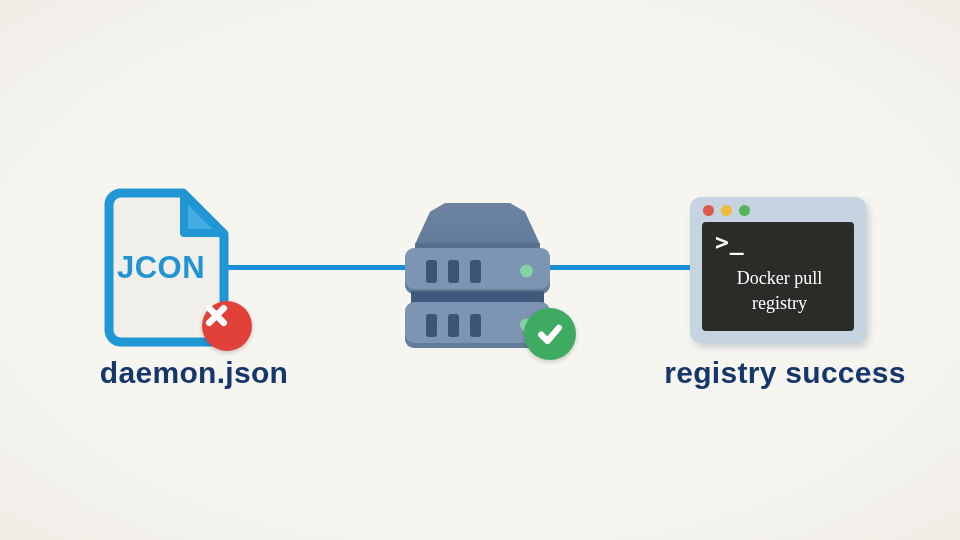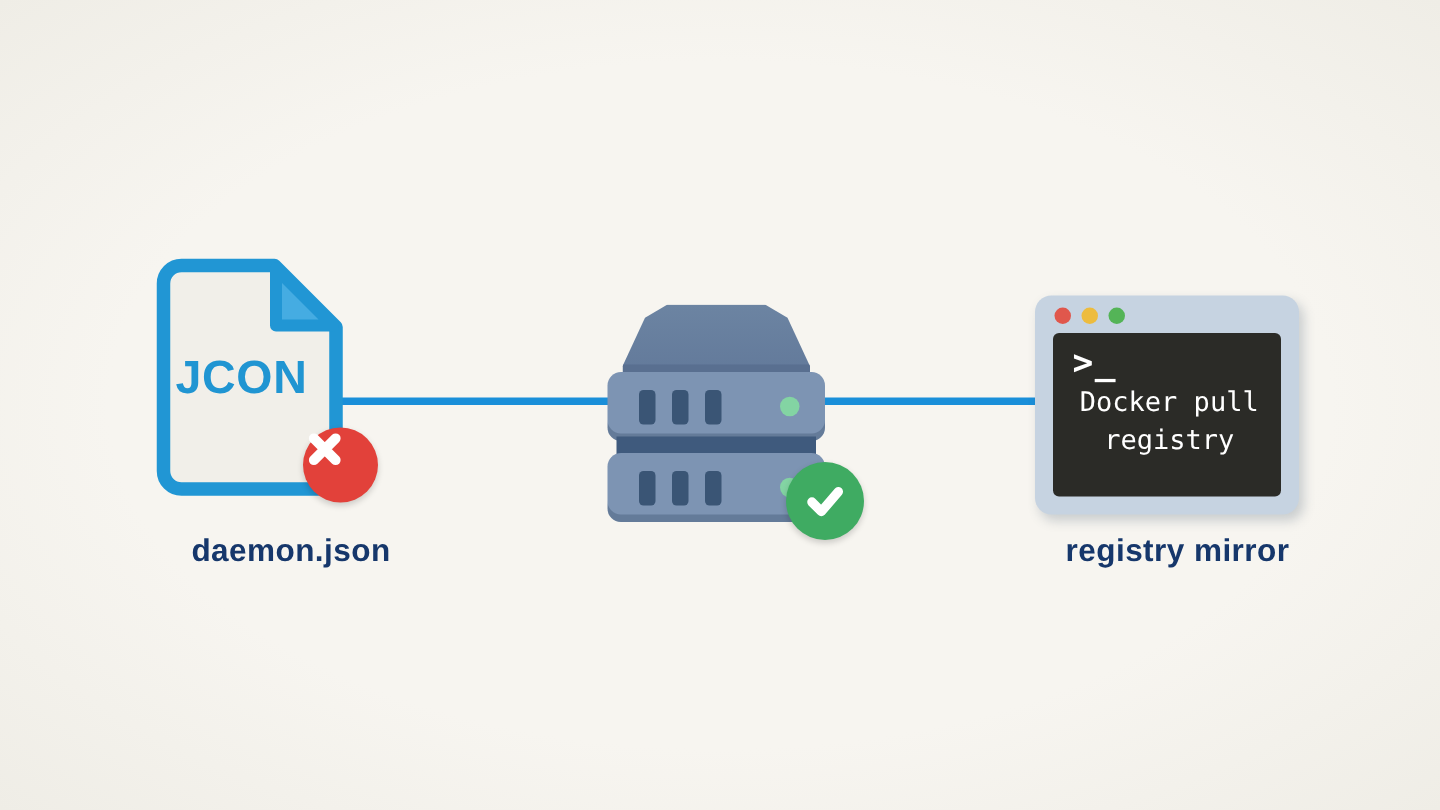--- a/index.html
+++ b/index.html
@@ -15,21 +15,21 @@
   .connector {
     position: absolute;
     height: 5px;
     background: #1a8fd9;
     border-radius: 3px;
   }
   #connector-1 { left: 226px; top: 265px; width: 196px; }
   #connector-2 { left: 546px; top: 265px; width: 150px; }
 
   
-  .file-node { position: absolute; left: 105px; top: 172px; width: 125px; height: 158px; }
+  .file-node { position: absolute; left: 105px; top: 188px; width: 125px; height: 158px; }
   .file-node svg { position: absolute; inset: 0; overflow: visible; }
   .file-doc-text {
     position: absolute; left: 0; top: 62px; width: 112px;
     text-align: center; color: #2095d2; font-weight: bold;
     font-size: 31px; letter-spacing: 0.5px;
   }
   .badge {
     position: absolute; border-radius: 50%;
     display: flex; align-items: center; justify-content: center;
     box-shadow: 0 2px 4px rgba(0,0,0,0.18);
@@ -78,26 +78,26 @@
     height: 26px; display: flex; align-items: center; gap: 7px; padding-left: 13px;
   }
   .traffic-dot { width: 11px; height: 11px; border-radius: 50%; }
   .terminal-screen {
     position: absolute; left: 12px; right: 12px; top: 25px; bottom: 12px;
     background: #2b2b27; border-radius: 4px;
     padding: 7px 10px 0 13px;
     font-family: "DejaVu Sans Mono", monospace; color: #ffffff;
   }
   .terminal-prompt { font-size: 23px; font-weight: bold; letter-spacing: 1px; }
-  .terminal-lines { margin-top: 1px; text-align: center; font-size: 18px; line-height: 25px; }
+  .terminal-lines { margin-top: 11px; text-align: center; font-size: 18px; line-height: 25px; font-family: Liberation Serif, serif; }
 
   
   .node-label {
     position: absolute; top: 356px; transform: translateX(-50%);
-    color: #16376b; font-weight: bold; font-size: 21px; letter-spacing: 0.3px;
+    color: #16376b; font-weight: bold; font-size: 30px; letter-spacing: 0.3px;
     white-space: nowrap;
     text-align: right;
   }
   #label-file { left: 194px; }
   #label-server { left: 488px; }
   #label-terminal { left: 785px; }
 </style>
 </head>
 <body>
 
@@ -154,15 +154,15 @@
     <div class="terminal-screen">
       <div class="terminal-prompt">&gt;_</div>
       <div class="terminal-lines">
         <div>Docker pull</div>
         <div>registry</div>
       </div>
     </div>
   </div>
 
   <div class="node-label" id="label-file">daemon.json</div>
-  <div class="node-label" id="label-terminal">registry mirror</div>
+  <div class="node-label" id="label-terminal">registry success</div>
 
 </div>
 
 </body></html>

